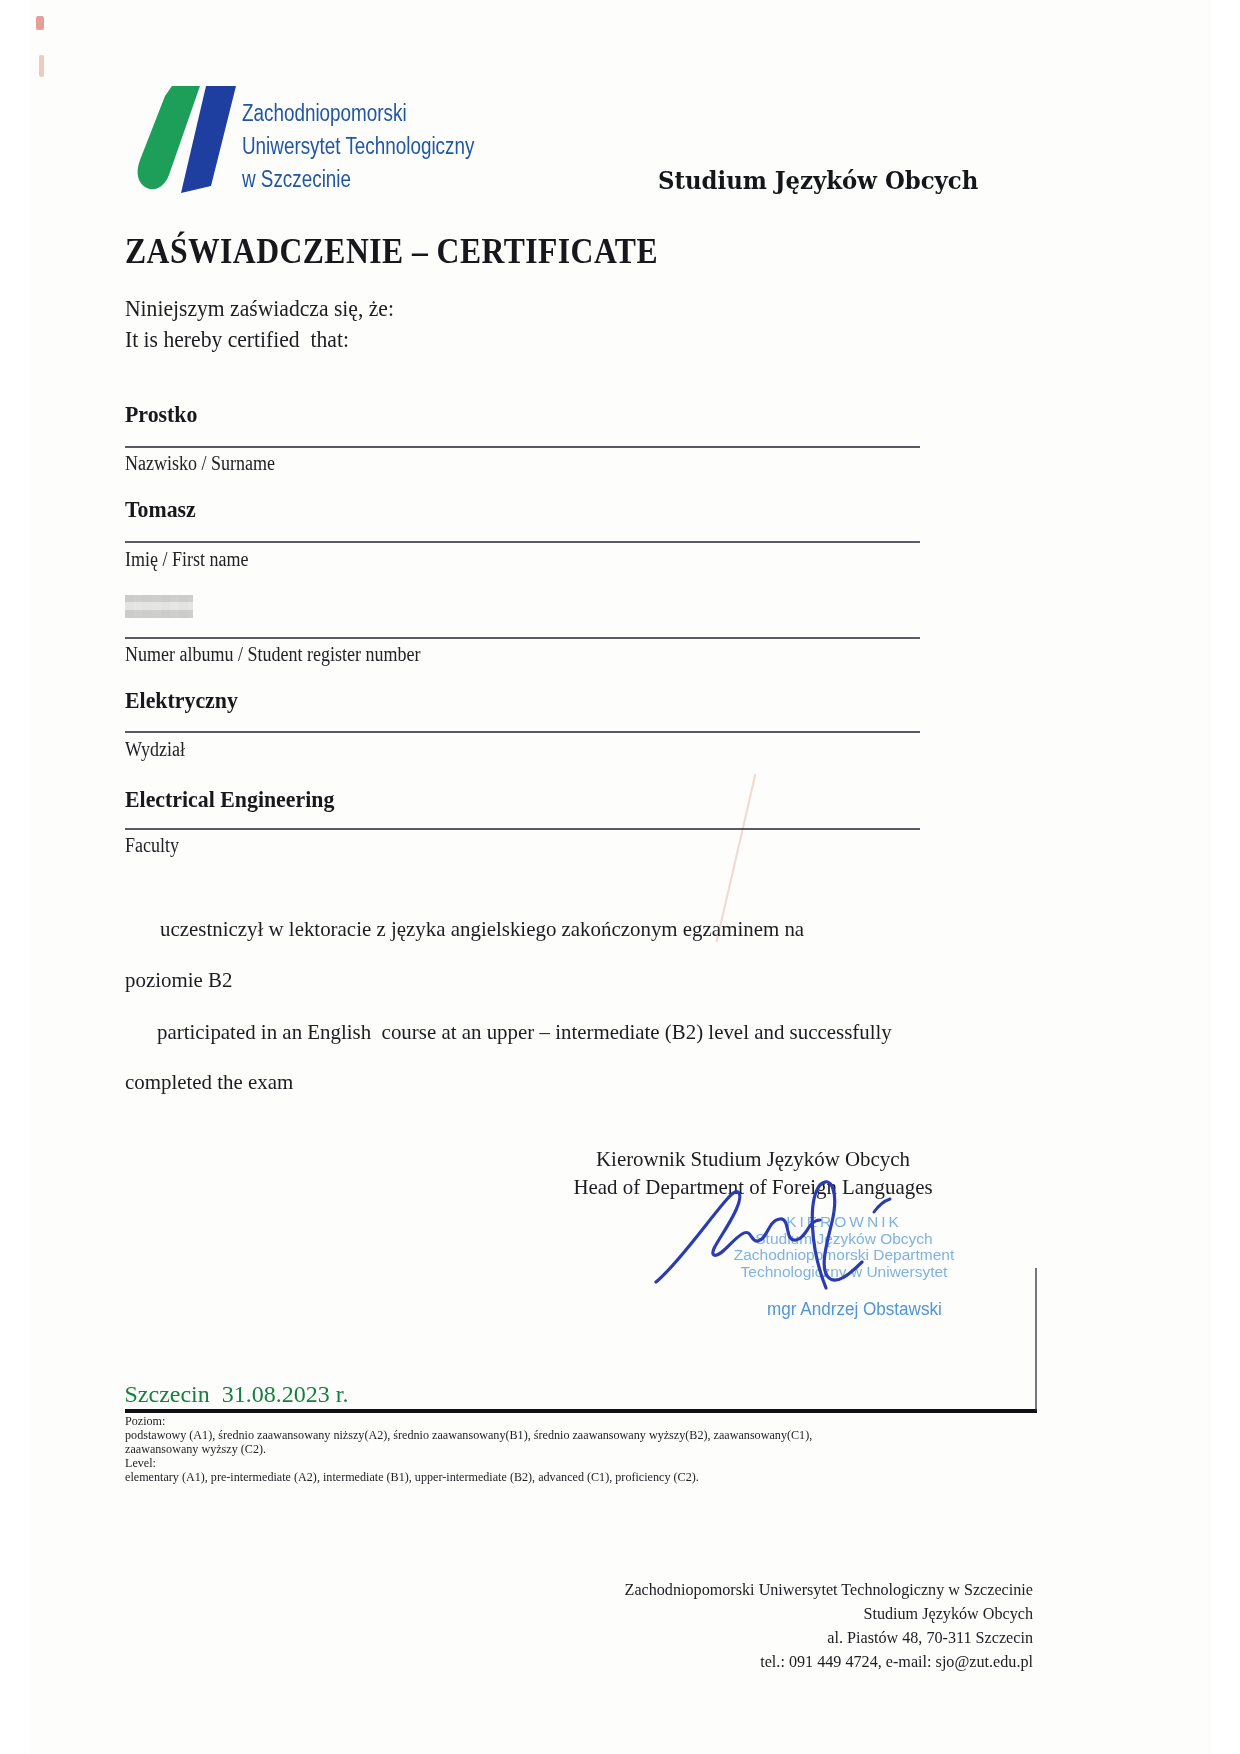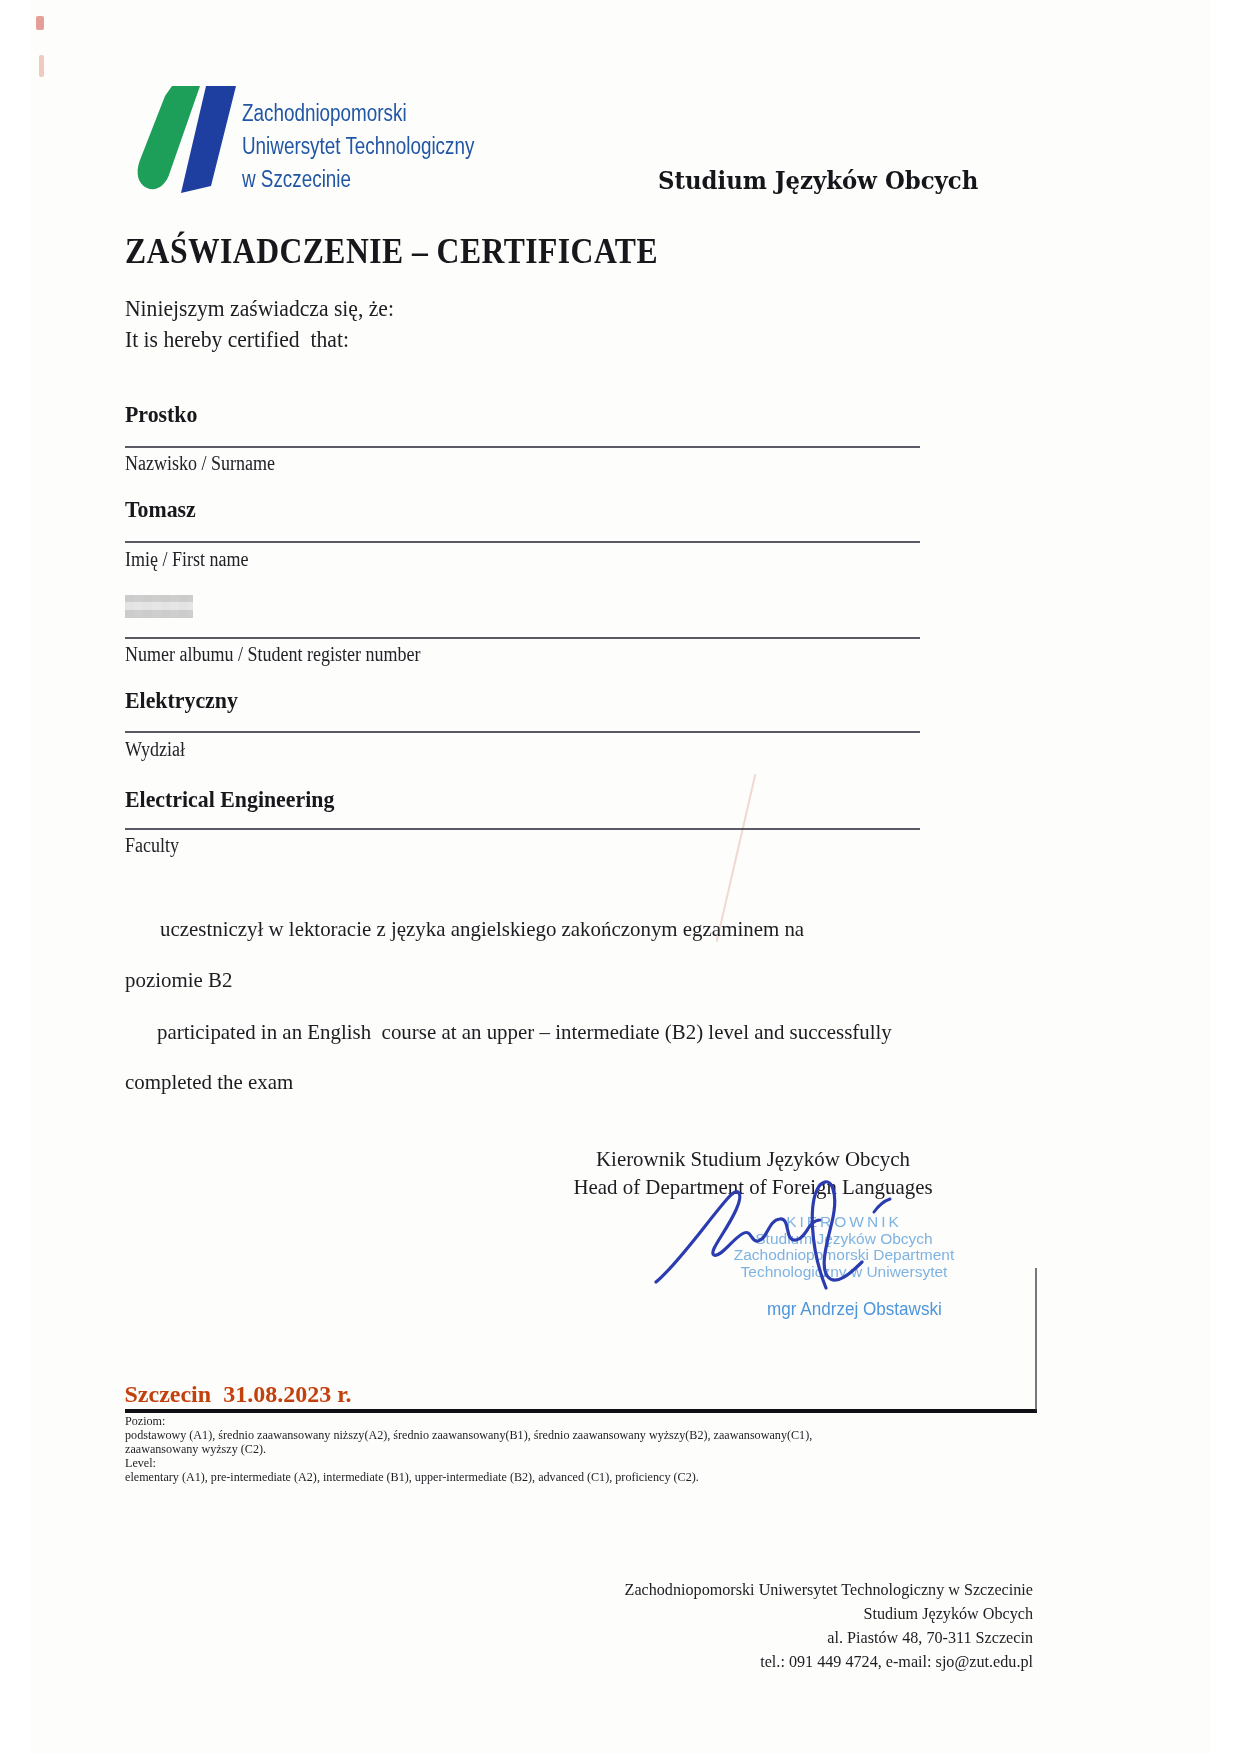--- a/index.html
+++ b/index.html
@@ -80,21 +80,21 @@
   }
   .stamp div:first-child { letter-spacing:3px; }
   .sig-svg { left:620px; top:1178px; width:252px; height:124px; z-index:3; }
   .signer {
     left:737px; top:1299px; font-family:"Liberation Sans", sans-serif;
     font-size:18px; color:#4e95d9; transform:scaleX(.95); transform-origin:left top;
     white-space:nowrap;
   }
 
   
-  .date-line { left:95px; top:1381px; font-size:24px; color:#c2410c;font-weight:bold; }
+  .date-line { left:95px; top:1381px; font-size:24px; color:#15803d; }
   .thick-rule { left:95px; top:1409px; width:912px; height:4px; background:#101014; }
   .v-mark { left:1005px; top:1268px; width:2px; height:143px; background:#30303a; opacity:.65; }
   .footnote {
     left:95px; top:1414px; font-size:12.5px; line-height:14px; color:#1d1d22;
     transform:scaleX(.97); transform-origin:left top; white-space:nowrap;
   }
 
   
   .address {
     left:563px; top:1578px; width:440px; text-align:right;

